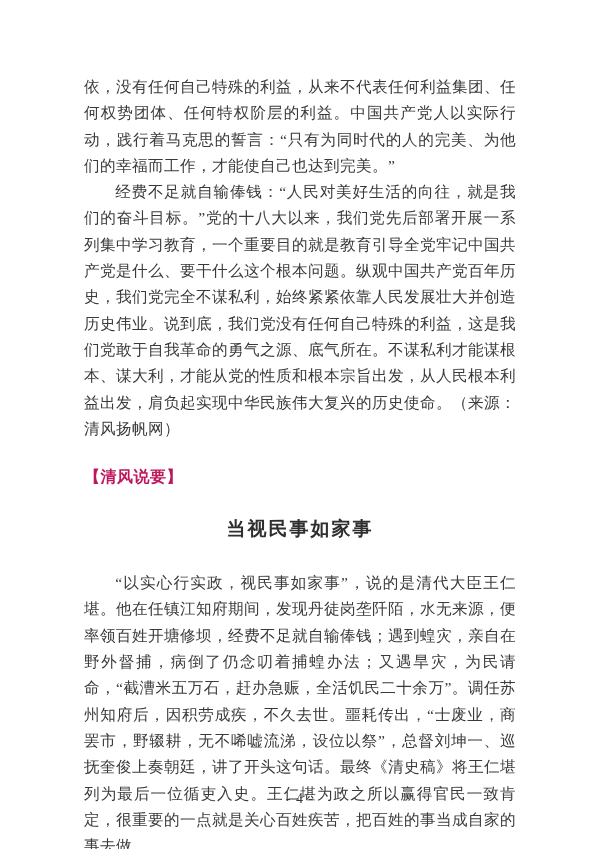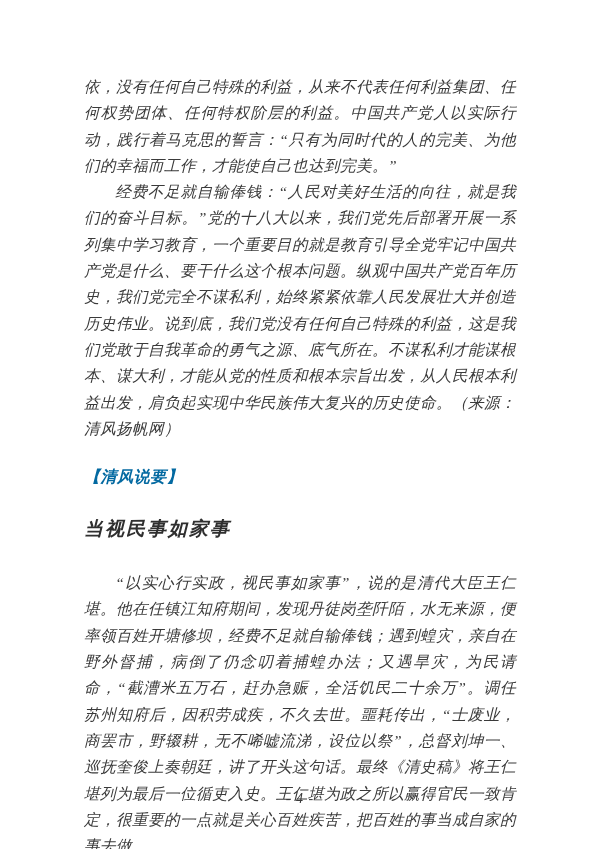--- a/index.html
+++ b/index.html
@@ -8,21 +8,20 @@
     background: #ffffff;
   }
   .page {
     position: relative;
     width: 600px;
     height: 849px;
     background: #ffffff;
     overflow: hidden;
     font-family: "Liberation Serif", "DejaVu Serif", serif;
     color: #3a3a3a;
-    font-style: italic;
   }
   .content {
     position: absolute;
     left: 84px;
     right: 84px;
     top: 74px;
   }
   .para {
     margin: 0;
     font-size: 15.6px;
@@ -32,26 +31,26 @@
     letter-spacing: 0.4px;
   }
   .para.no-indent {
     text-indent: 0;
   }
   .section-header {
     margin: 22px 0 0 0;
     font-size: 16px;
     line-height: 26px;
     font-weight: bold;
-    color: #0369a1;
+    color: #be185d;
     letter-spacing: 0.5px;
   }
   .article-title {
     margin: 28px 0 30px 0;
-    text-align: left;
+    text-align: center;
     font-size: 19px;
     line-height: 22px;
     font-weight: bold;
     color: #2f2f2f;
     letter-spacing: 2px;
   }
   .page-number {
     position: absolute;
     left: 0;
     right: 0;

